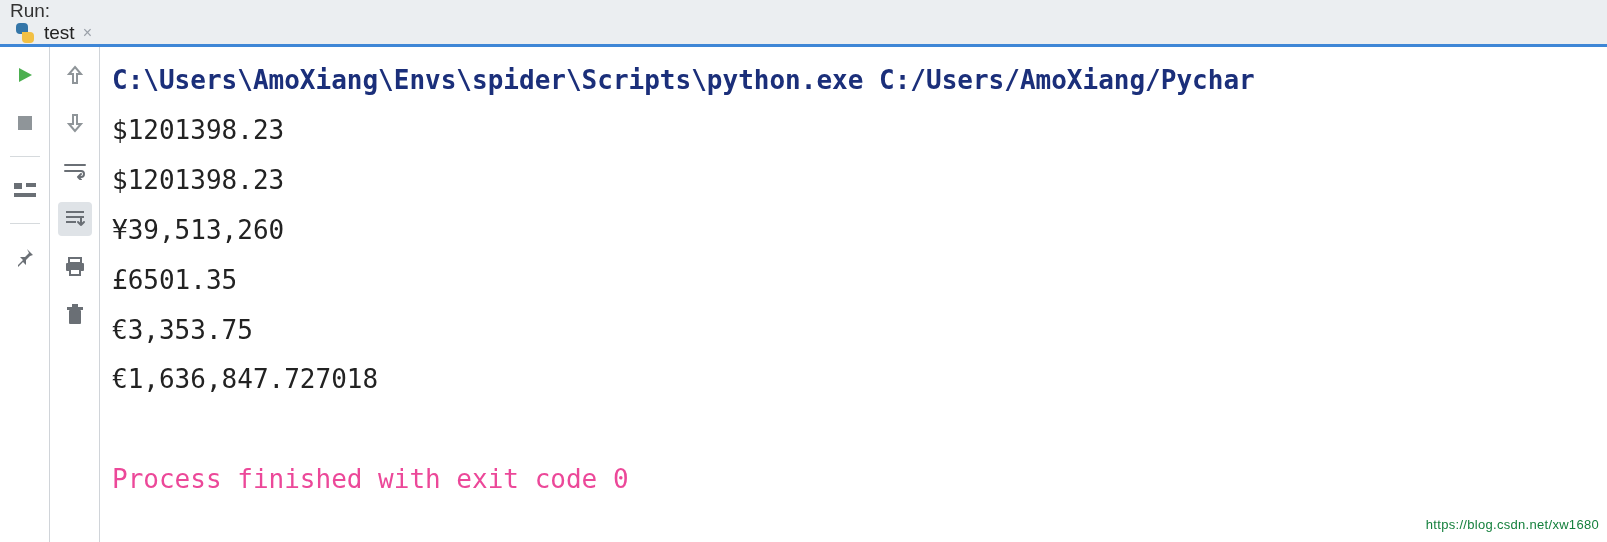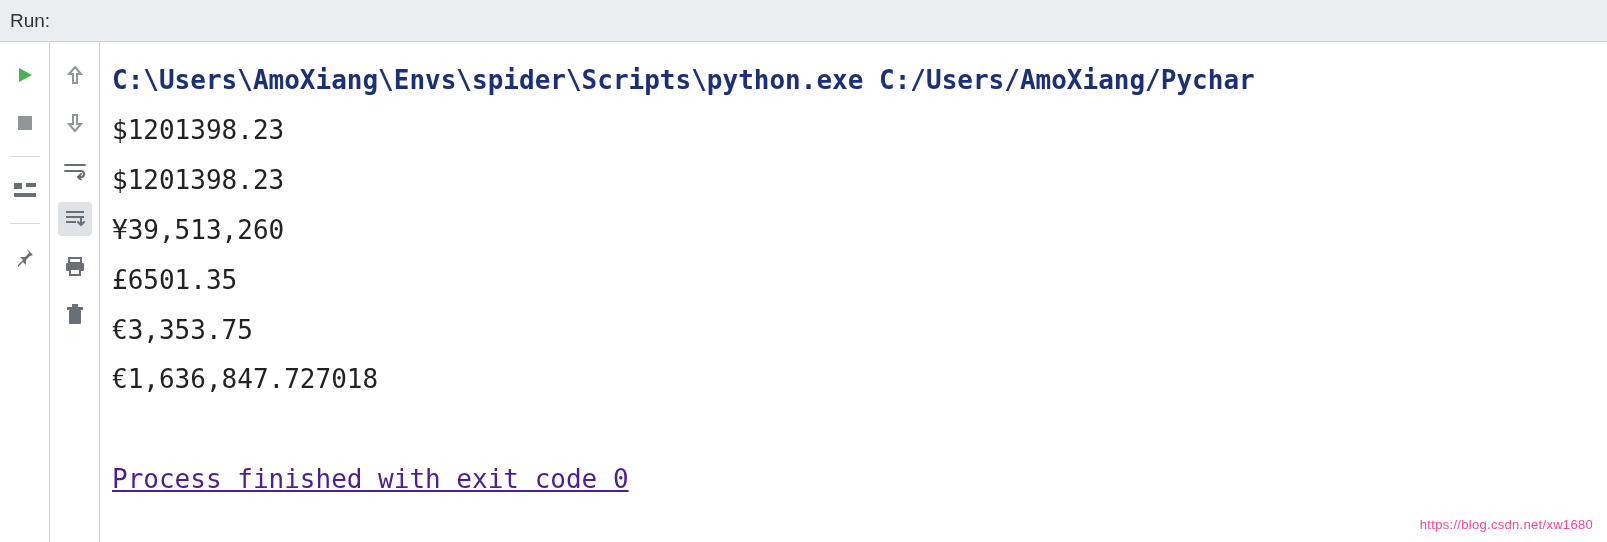--- a/index.html
+++ b/index.html
@@ -1,50 +1,58 @@
 <!DOCTYPE html>
 <html><head>
 <meta charset="utf-8">
 <style>
   * { box-sizing: border-box; margin: 0; padding: 0; }
   html, body { width: 1607px; height: 542px; font-family: "Segoe UI", Arial, sans-serif; background: #fff; overflow: hidden; }
   .root { display: flex; flex-direction: column; width: 100%; height: 100%; }
 
   
-  .header { display: flex; align-items: stretch; height: 42px; background: #ebeef1; border-bottom: 1px solid #d0d4d9; }
+  .header { display: flex; align-items: stretch; height: 42px; background: #ebeef1; border-bottom: 1px solid #d0d4d9; flex-direction: column; }
   .run-label { display: flex; align-items: center; padding: 0 14px 0 10px; font-size: 19px; color: #333; }
   .tab { position: relative; display: flex; align-items: center; gap: 8px; padding: 0 14px; background: #ebeef1; border-bottom: 3px solid #3e86d6; }
   .tab .file-name { font-size: 19px; color: #222; }
   .tab .close-x { font-size: 16px; color: #9aa0a8; cursor: pointer; }
   .py-icon { width: 22px; height: 22px; position: relative; }
   .py-icon .top { position: absolute; left: 2px; top: 1px; width: 12px; height: 11px; background: #3476a8; border-radius: 4px 4px 0 4px; }
   .py-icon .bot { position: absolute; right: 2px; bottom: 1px; width: 12px; height: 11px; background: #f2c044; border-radius: 0 4px 4px 4px; }
 
   
   .body { flex: 1; display: flex; min-height: 0; }
   .gutter { width: 50px; display: flex; flex-direction: column; align-items: center; padding-top: 16px; gap: 14px; border-right: 1px solid #d0d4d9; background: #fff; }
   .gutter2 { width: 50px; display: flex; flex-direction: column; align-items: center; padding-top: 16px; gap: 14px; border-right: 1px solid #d0d4d9; background: #fff; }
   .gutter .sep, .gutter2 .sep { width: 30px; height: 1px; background: #d6dadd; margin: 2px 0; }
   .ibtn { width: 34px; height: 34px; display: flex; align-items: center; justify-content: center; border-radius: 4px; cursor: pointer; }
   .ibtn.active { background: #dfe3e7; }
   svg { display: block; }
 
   .console { flex: 1; padding: 14px 12px 0 12px; overflow: hidden; position: relative; }
   .console pre { font-family: "Consolas", "Menlo", "DejaVu Sans Mono", monospace; font-size: 26px; line-height: 1.92; white-space: pre; color: #222; }
   .cmd { color: #1b2f7a; font-weight: bold; }
-  .exitmsg { color: #4c1d95; text-decoration: underline; }
-  .watermark { position: absolute; right: 14px; bottom: 10px; font-size: 13px; color: #ec4899; letter-spacing: .3px; pointer-events: none; }
+  .exitmsg { color: #ec4899; }
+  .watermark { position: absolute; right: 8px; bottom: 10px; font-size: 13px; color: #15803d; letter-spacing: .3px; pointer-events: none; }
 </style>
 </head>
 <body>
 
 <div class="root">
 
   <div class="header">
     <div class="run-label">Run:</div>
+    <div class="tab">
+      <span class="py-icon">
+        <span class="top"></span>
+          <span class="bot"></span>
+      </span>
+      <span class="file-name">test</span>
+      <span class="close-x">×</span>
+    </div>
   </div>
 
   <div class="body">
 
     <div class="gutter">
       <div class="ibtn">
         <svg width="20" height="20" viewBox="0 0 20 20">
             <polygon points="4,3 17,10 4,17" fill="#4caf50"></polygon>
           </svg>
       </div>

